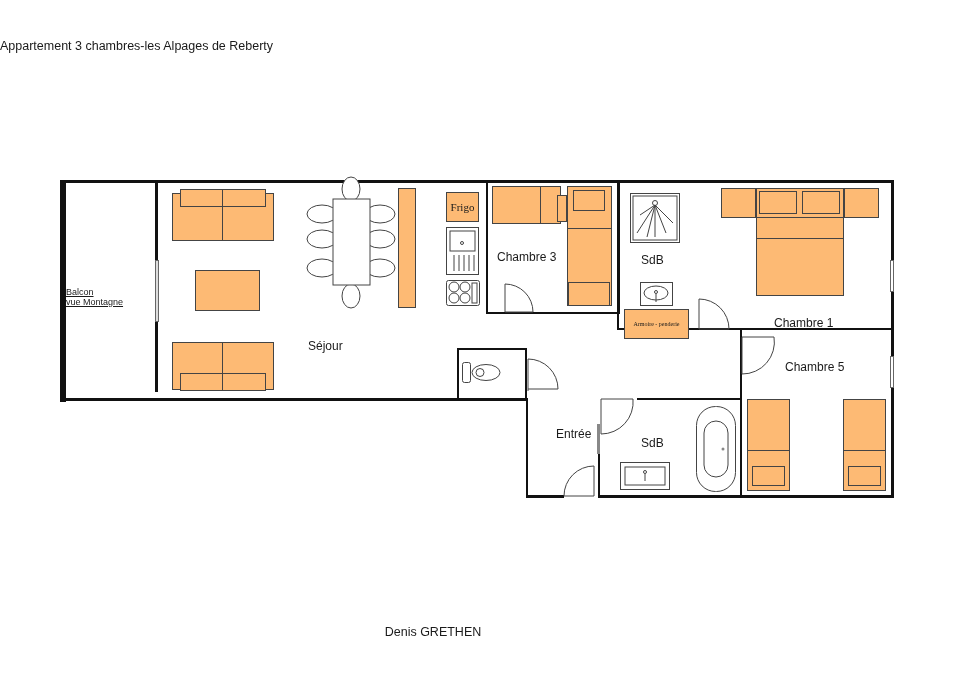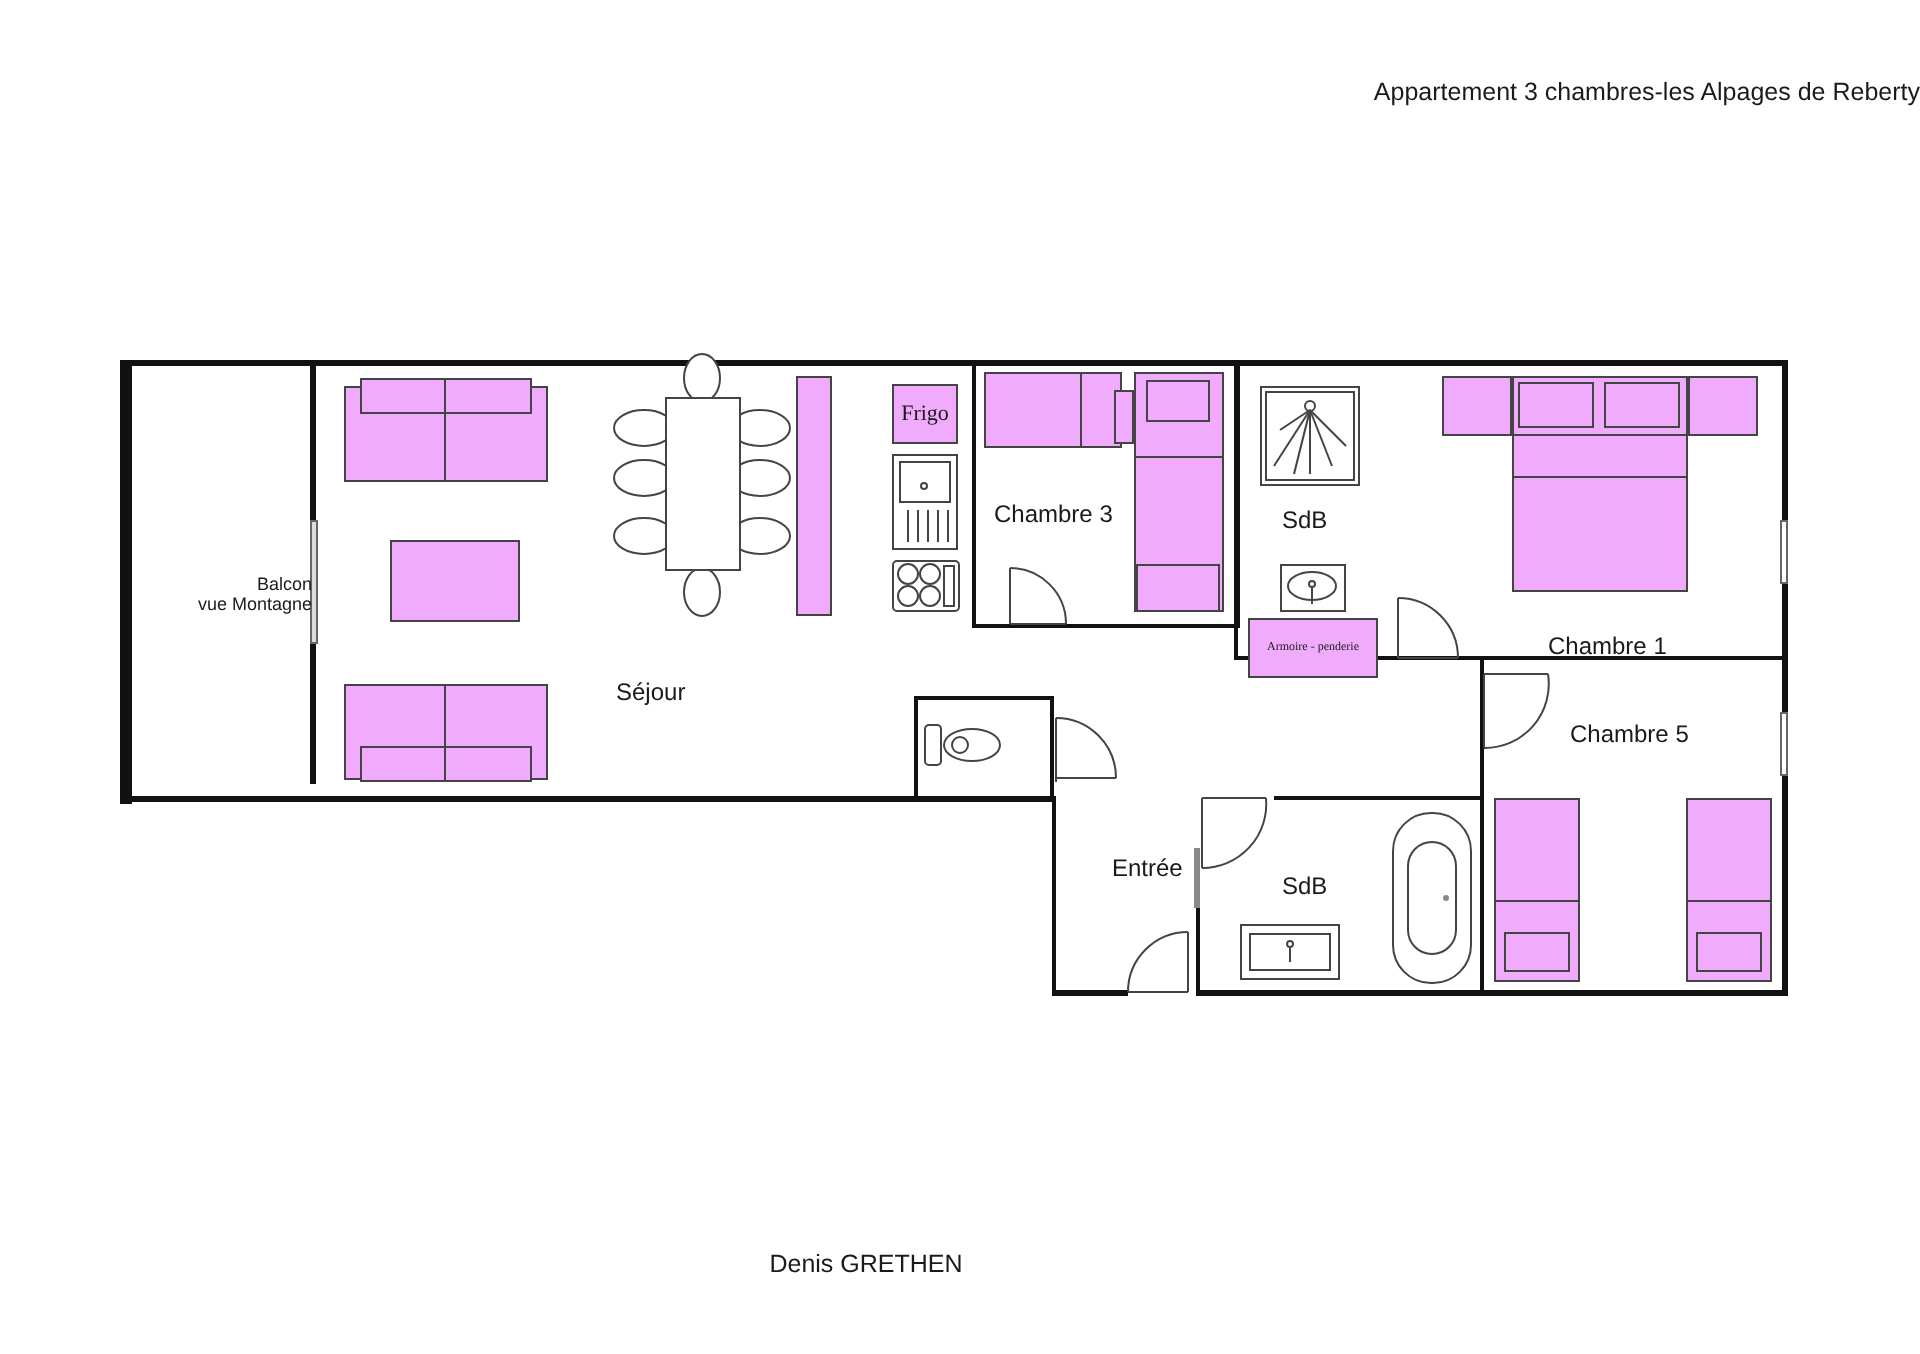--- a/index.html
+++ b/index.html
@@ -1,23 +1,23 @@
 <!DOCTYPE html>
 <html><head>
 <meta charset="utf-8">
 <style>
   html,body{margin:0;padding:0;background:#ffffff;}
   body{width:960px;height:677px;position:relative;overflow:hidden;font-family:"Liberation Sans",sans-serif;color:#1a1a1a;}
   .abs{position:absolute;box-sizing:border-box;}
-  .title{left:0;width:960px;top:39px;text-align:right;font-size:12.5px;}
+  .title{left:0;width:960px;top:39px;text-align:left;font-size:12.5px;}
   .author{left:0;width:866px;top:625px;text-align:center;font-size:12.5px;}
   .wall{background:#111;}
-  .thin{border:1px solid #444;background:#f0abfc;}
+  .thin{border:1px solid #444;background:#fdba74;}
   .lbl{font-size:12px;white-space:nowrap;}
-  .small{font-size:9px;line-height:10px;text-align:right;}
+  .small{font-size:9px;line-height:10px;text-align:left;text-decoration:underline;}
   .serif{font-family:"Liberation Serif",serif;}
   svg{position:absolute;overflow:visible;}
 </style>
 </head>
 <body>
 
 <div class="abs title">Appartement 3 chambres-les Alpages de Reberty</div>
 
 <div class="abs" style="left:0;top:0;width:960px;height:677px;">
 

